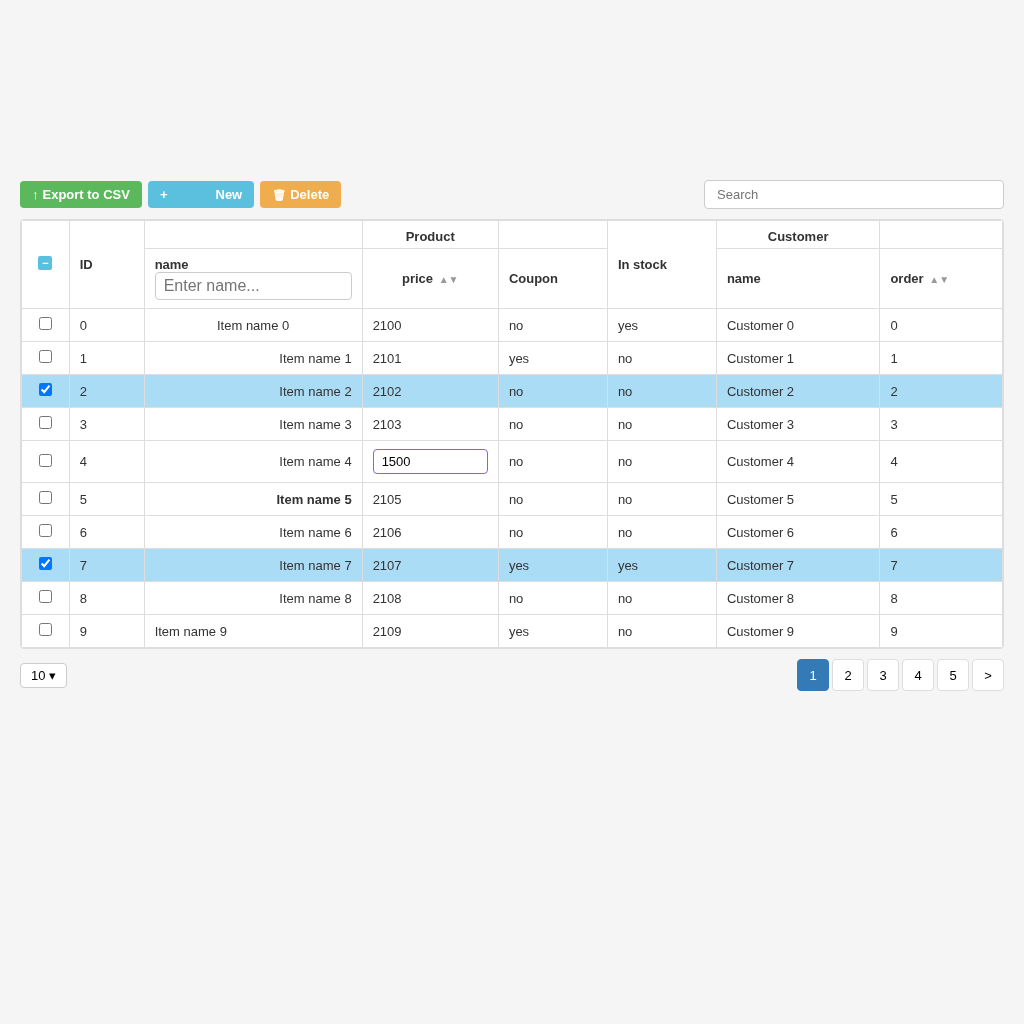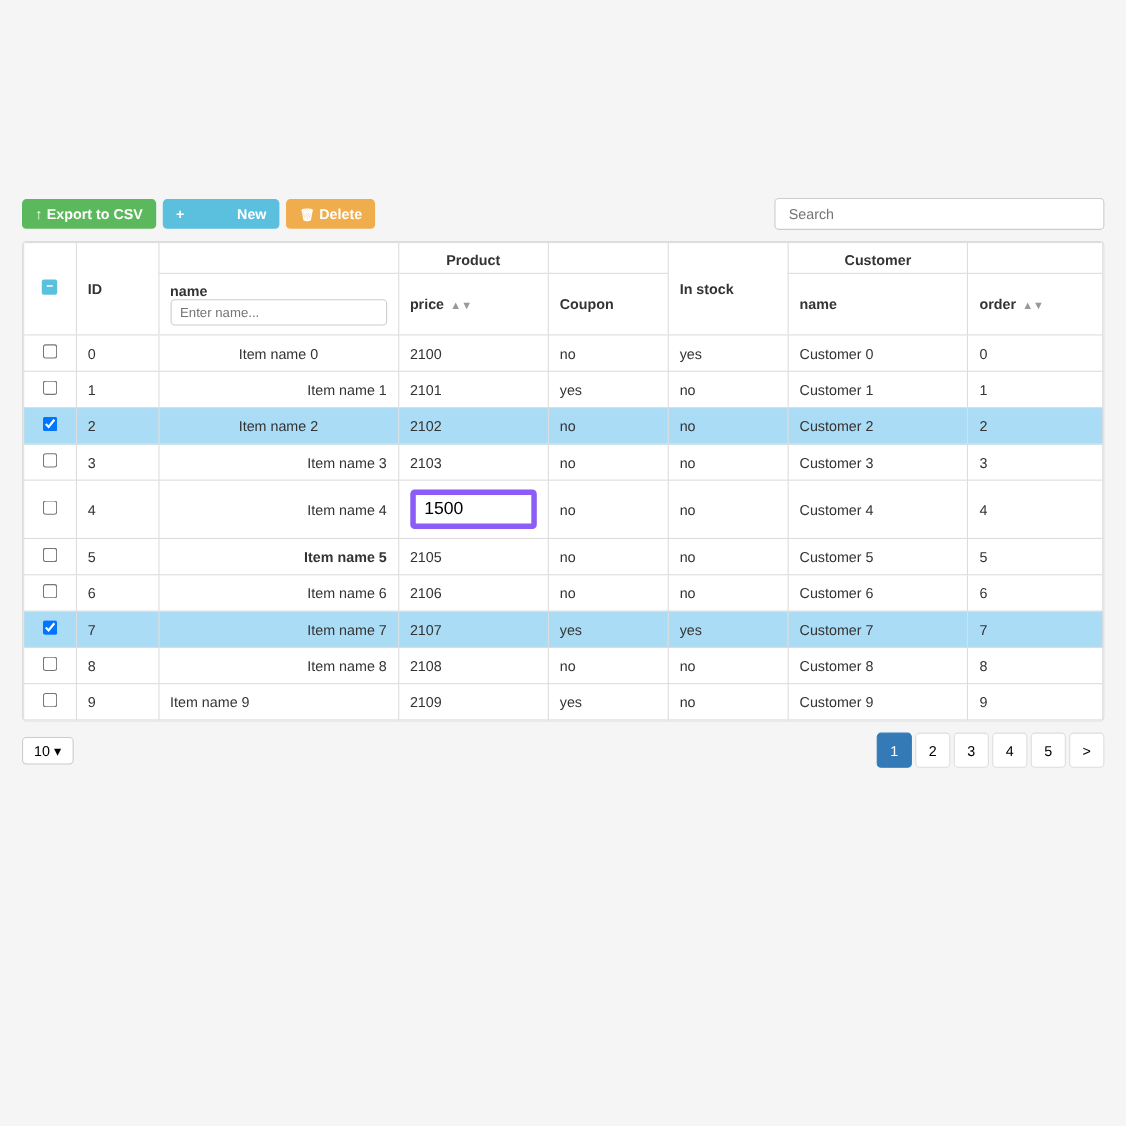--- a/index.html
+++ b/index.html
@@ -20,22 +20,22 @@
     .col-id { width: 55px; }
     .col-check { width: 30px; text-align: center; }
     .col-name { width: 160px; }
     .col-price { width: 100px; }
     .col-coupon { width: 80px; }
     .col-instock { width: 80px; }
     .col-custname { width: 120px; }
     .col-order { width: 90px; }
     tbody tr.selected { background: #aadcf5; }
     tbody tr.selected td { background: #aadcf5; }
-    .name-filter-input { width: 100%; padding: 4px 8px; border: 1px solid #ccc; border-radius: 4px; font-size: 12px; color: #999; }
-    .price-edit-input { width: 100%; padding: 4px 8px; border: 5px solid #8b5cf6; border-radius: 4px; font-size: 16px; }
+    .name-filter-input { width: 100%; padding: 4px 8px; border: 1px solid #ccc; border-radius: 4px; font-size: 16px; color: #999; }
+    .price-edit-input { width: 100%; padding: 4px 8px; border: 1px solid #8b5cf6; border-radius: 4px; font-size: 13px; }
     .sort-icon { font-size: 10px; color: #999; margin-left: 2px; }
     .check-cell { text-align: center; }
     .pagination { display: flex; align-items: center; justify-content: space-between; padding: 10px 0; }
     .page-size { display: flex; align-items: center; gap: 4px; }
     .page-size-btn { padding: 4px 10px; border: 1px solid #ccc; border-radius: 4px; background: white; cursor: pointer; font-size: 13px; }
     .page-numbers { display: flex; gap: 3px; }
     .page-btn { width: 32px; height: 32px; border: 1px solid #ddd; border-radius: 4px; background: white; cursor: pointer; font-size: 13px; display: flex; align-items: center; justify-content: center; }
     .page-btn.active { background: #337ab7; color: white; border-color: #337ab7; }
     .icon-export::before { content: "↑"; }
     .icon-new::before { content: "+"; }
@@ -90,21 +90,21 @@
           </th>
           <th class="col-order th-group" colspan="1" rowspan="1" style="border-bottom:none;"></th>
         </tr>
         <tr class="header-row-2">
           <th class="col-name" style="border-top:1px solid #ddd;">
             <div style="font-weight:bold;">
               <span>name</span>
             </div>
             <input type="text" class="name-filter-input" placeholder="Enter name..." style="">
           </th>
-          <th class="col-price" style="border-top:1px solid #ddd;">
+          <th class="col-price" style="border-top:1px solid #ddd;text-align:center;">
             <span>price</span>
             <span class="sort-icon">▲▼</span>
           </th>
           <th class="col-coupon" style="border-top:1px solid #ddd;">
             <span>Coupon</span>
           </th>
           <th class="col-custname" style="border-top:1px solid #ddd;">
             <span>name</span>
           </th>
           <th class="col-order" style="border-top:1px solid #ddd;">
@@ -130,21 +130,21 @@
             <td style="text-align: right; margin-left: 28px;">Item name 1</td>
             <td>2101</td>
             <td>yes</td>
             <td>no</td>
             <td>Customer 1</td>
             <td>1</td>
           </tr>
           <tr class="selected">
             <td class="check-cell"><input type="checkbox" checked="" style=""></td>
             <td>2</td>
-            <td style="text-align: center;">Item name 2</td>
+            <td style="text-align: right;">Item name 2</td>
             <td>2102</td>
             <td>no</td>
             <td>no</td>
             <td>Customer 2</td>
             <td>2</td>
           </tr>
           <tr>
             <td class="check-cell"><input type="checkbox" style=""></td>
             <td>3</td>
             <td style="text-align: right;">Item name 3</td>

